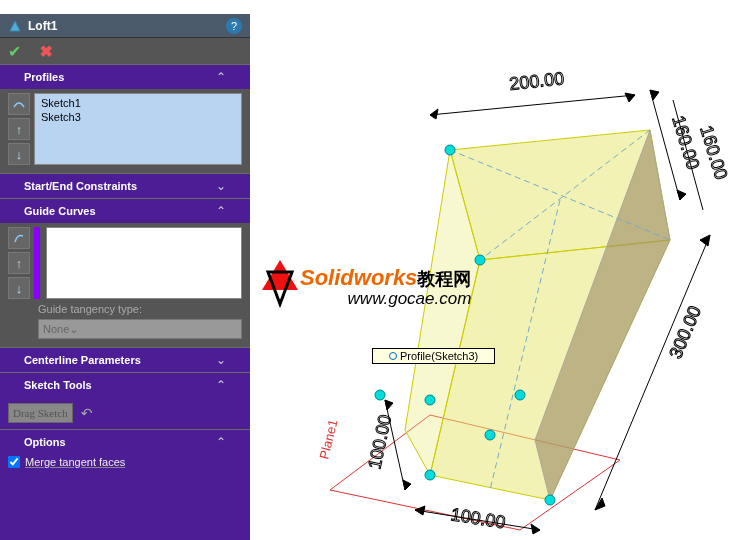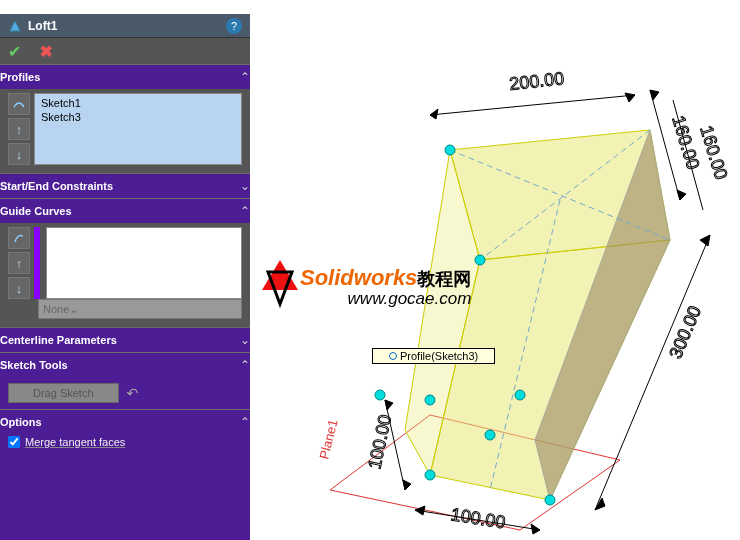--- a/index.html
+++ b/index.html
@@ -6,35 +6,35 @@
 body { width: 740px; height: 540px; background: #fff; overflow: hidden; position: relative; }
 .panel { width: 250px; height: 540px; background: #4c1d95; color: #fff; font-size: 12px; position: absolute; left: 0; top: 14px; }
 .panel-header { height: 24px; background: #4a5a6a; display: flex; align-items: center; padding: 0 8px; border-bottom: 1px solid #333; }
 .panel-header .icon-feat { width: 14px; height: 14px; margin-right: 6px; }
 .panel-header .title { flex: 1; font-weight: bold; }
 .help-icon { width: 16px; height: 16px; border-radius: 50%; background: #2a7ab0; color: #fff; text-align: center; line-height: 16px; font-size: 11px; cursor: pointer; }
 .confirm-row { height: 26px; display: flex; align-items: center; padding: 0 8px; gap: 18px; background: #555; }
 .ok-icon { color: #6c6; font-size: 16px; cursor: pointer; }
 .cancel-icon { color: #e55; font-size: 16px; cursor: pointer; font-weight: bold; }
 .section { border-top: 1px solid #6a6a6a; }
-.section-header { height: 24px; display: flex; align-items: center; padding: 0 0; cursor: pointer; }
+.section-header { height: 24px; display: flex; align-items: center; padding: 0 24px; cursor: pointer; }
 .section-header .label { flex: 1; font-weight: bold; font-size: 11px; }
 .chevron { font-size: 12px; color: #ccc; }
 .section-body { padding: 4px 8px 8px 8px; background: #555; }
 .listbox-row { display: flex; gap: 4px; }
 .side-btns { display: flex; flex-direction: column; gap: 3px; }
 .side-btn { width: 22px; height: 22px; background: #666; border: 1px solid #777; display: flex; align-items: center; justify-content: center; cursor: pointer; font-size: 13px; color: #bde; }
 .listbox { flex: 1; background: #b8d4f0; border: 1px solid #888; min-height: 70px; color: #000; padding: 2px; font-size: 11px; }
 .listbox.white { background: #fff; }
 .list-item { padding: 1px 4px; }
 .guide-marker { width: 6px; background: #80f; margin-right: 2px; }
 .form-label { color: #aaa; font-size: 11px; margin: 4px 0 4px 30px; }
 .dropdown { width: calc(100% - 30px); margin-left: 30px; height: 20px; background: #999; border: 1px solid #777; color: #666; font-size: 11px; padding: 0 4px; display: flex; align-items: center; justify-content: flex-start; }
 .sketch-tools-body { display: flex; gap: 8px; padding: 6px 8px; align-items: center; }
-.drag-btn { background: #888; border: 1px solid #666; color: #555; padding: 3px 24px; font-size: 11px; }
+.drag-btn { background: #888; border: 1px solid #666; color: #555; padding: 3px 4px; font-size: 11px; font-family: Liberation Serif, serif; }
 .undo-ic { color: #aaa; font-size: 14px; }
 .checkbox-row { display: flex; align-items: center; gap: 5px; padding: 2px 8px; font-size: 11px; color: #eee; }
 .checkbox-row input { width: 12px; height: 12px; }
 .checkbox-row span { text-decoration: underline; text-decoration-color: #888; }
 .viewport { position: absolute; left: 250px; top: 0; width: 490px; height: 540px; background: #fff; }
 .viewport svg { width: 100%; height: 100%; }
 .watermark { position: absolute; left: 300px; top: 265px; font-family: "Comic Sans MS", cursive; pointer-events: none; }
 .watermark .line1 { color: #e60; font-size: 22px; font-style: italic; font-weight: bold; }
 .watermark .line1 .cn { color: #000; font-style: normal; font-family: SimHei, sans-serif; font-size: 18px; }
 .watermark .line2 { color: #000; font-size: 17px; font-style: italic; margin-top: -2px; margin-left: 24px; text-align: right; }
@@ -101,20 +101,21 @@
               <svg width="14" height="14" viewBox="0 0 14 14">
                 <path d="M3 11 Q5 3 11 5" fill="none" stroke="#8cf" stroke-width="1.5"></path>
               </svg>
             </div>
           <div class="side-btn">↑</div>
           <div class="side-btn">↓</div>
         </div>
         <div class="guide-marker"></div>
         <div class="listbox white"></div>
       </div>
+      <div class="form-label">Guide tangency type:</div>
       <div class="dropdown">
         <span>None</span>
         <span>⌄</span>
       </div>
     </div>
   </div>
 
   <div class="section">
     <div class="section-header">
       <span class="label">Centerline Parameters</span>

